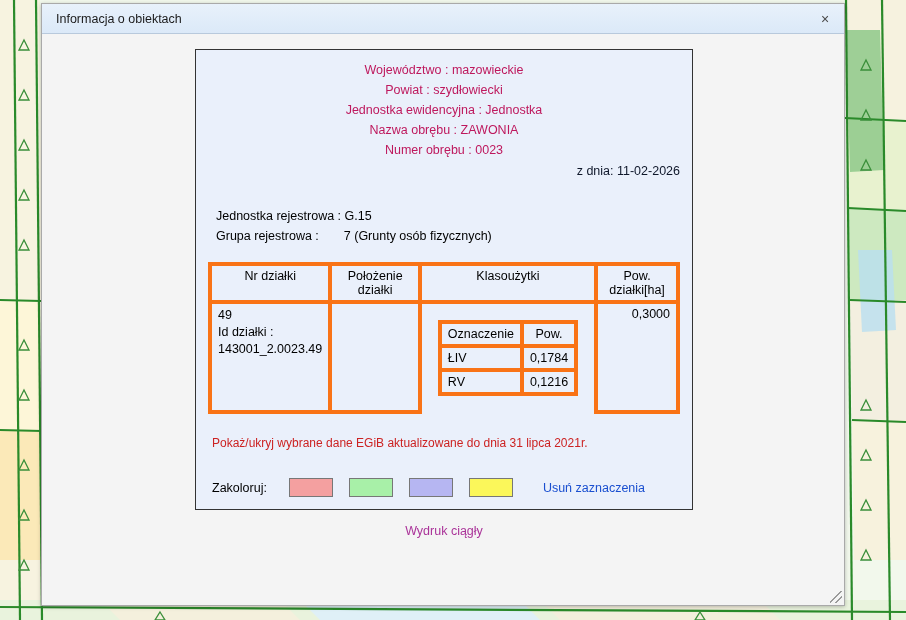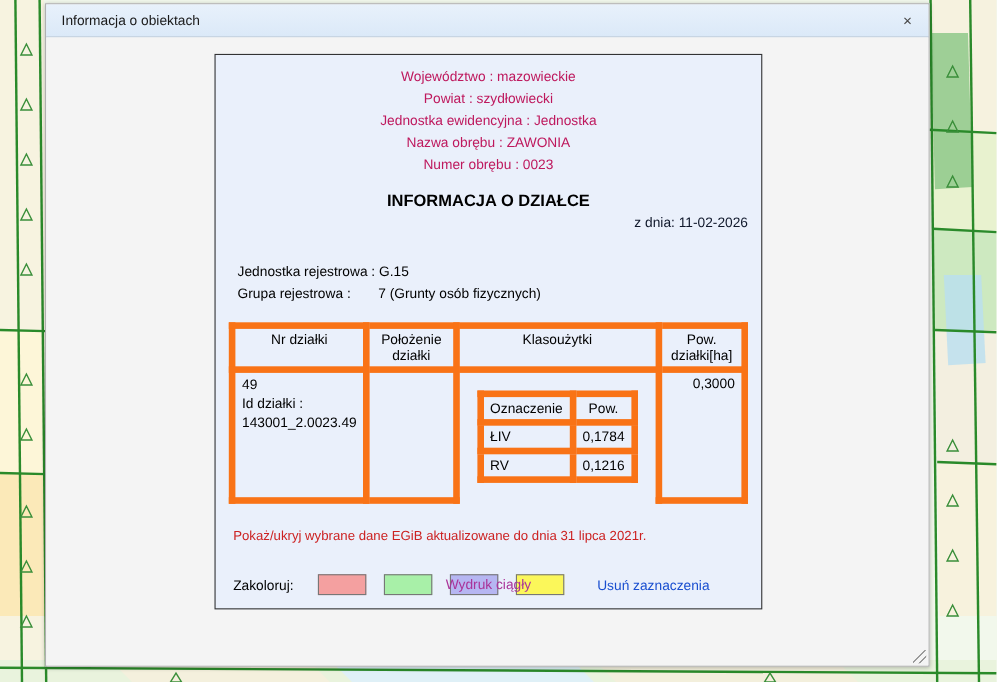--- a/index.html
+++ b/index.html
@@ -124,21 +124,21 @@
   #parcel-table {
     margin-top: 16px;
     width: 100%;
     border-collapse: collapse;
     font-size: 12.5px;
     color: #000;
     background: #eaf0fb;
   }
   #parcel-table th,
   #parcel-table td {
-    border: 6px solid #f97316;
+    border: 4px solid #f97316;
     padding: 3px 6px;
     font-weight: normal;
     vertical-align: top;
   }
   #parcel-table thead th { text-align: center; }
   .col-nr { width: 105px; }
   .col-pol { width: 135px; }
   .col-klaso { width: 155px; }
   .col-pow { width: 100px; }
   .cell-nr { line-height: 17px; }
@@ -288,21 +288,20 @@
       </div>
       <div class="hdr-line">
         <span>Nazwa obrębu :</span>
         <span>ZAWONIA</span>
       </div>
       <div class="hdr-line">
         <span>Numer obrębu :</span>
         <span>0023</span>
       </div>
 
-      <div id="report-title">INFORMACJA O DZIAŁCE</div>
       <div id="report-date">z dnia: 11-02-2026</div>
 
       <div id="reg-block">
         <div class="reg-line">
           <span>Jednostka rejestrowa :</span>
           <span>G.15</span>
         </div>
         <div class="reg-line">
           <span>Grupa rejestrowa :</span>
           <span style="display:inline-block;width:18px"></span>

